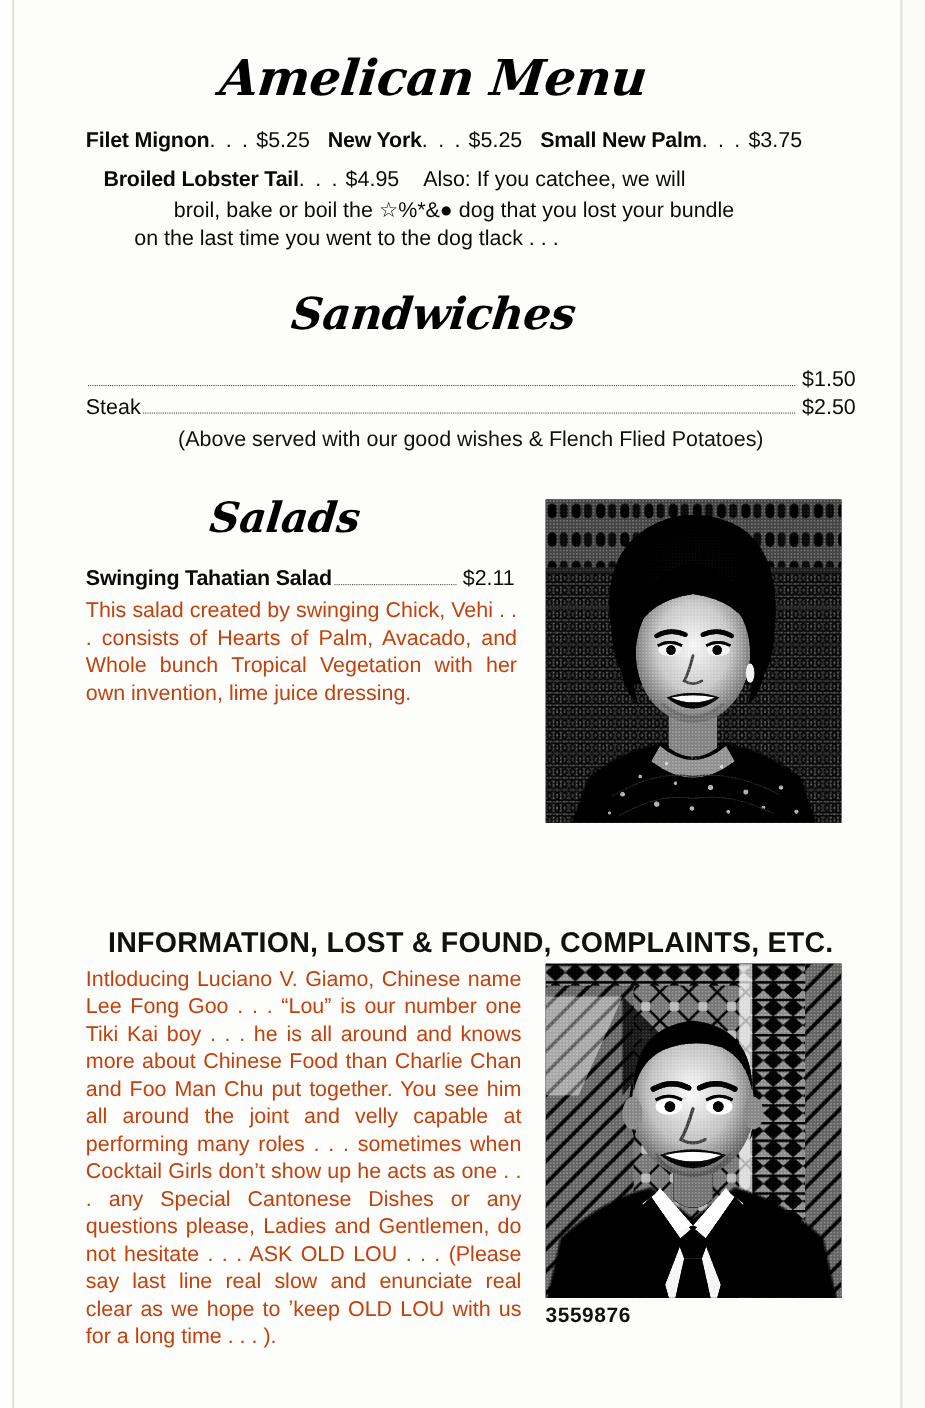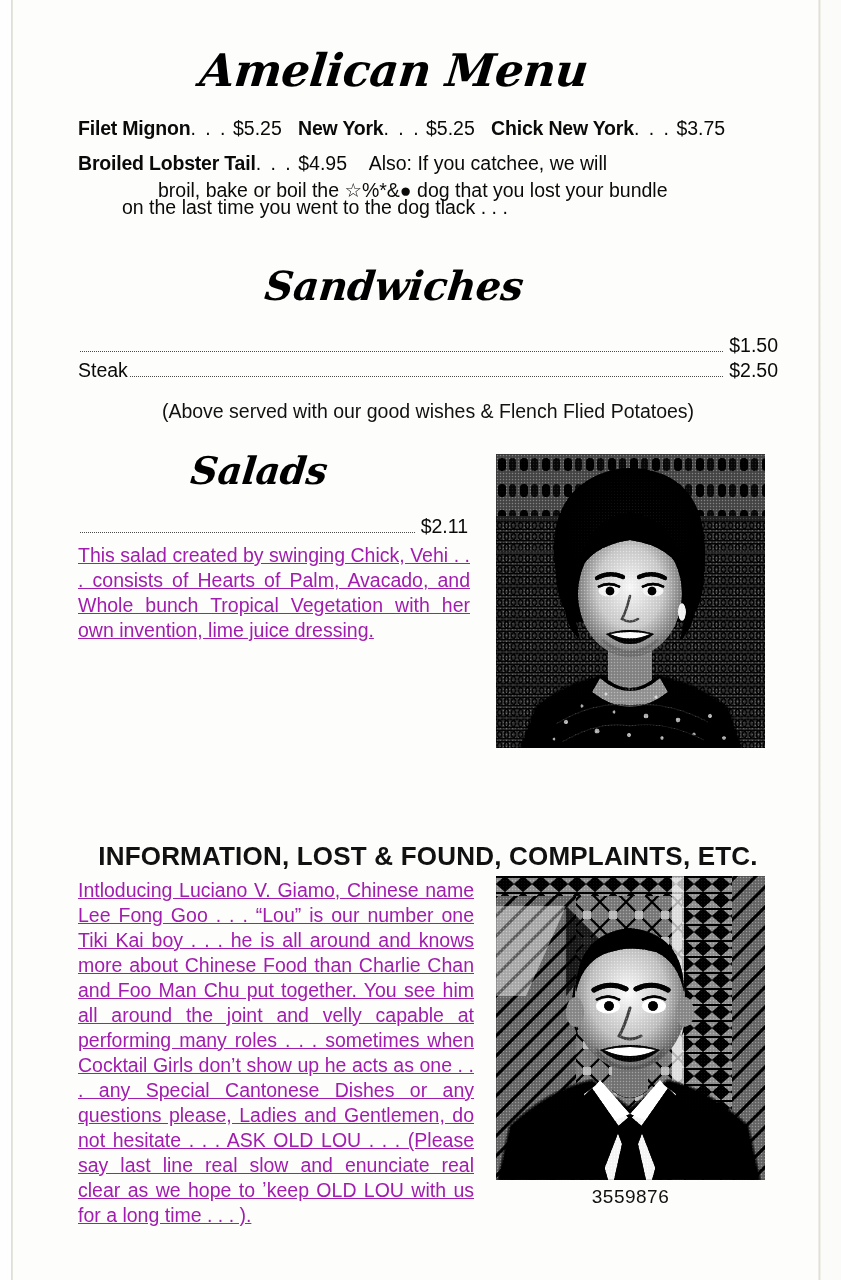--- a/index.html
+++ b/index.html
@@ -71,22 +71,21 @@
   }
   .bold-item {
     font-weight: bold;
     letter-spacing: -0.2px;
   }
   .dots { letter-spacing: 2px; }
 
   .body-text {
     font-size: 19.5px;
     line-height: 25px;
-    color: #a21caf;
-    text-decoration: underline;
+    color: #c2410c;
   }
   .just { text-align: justify; text-align-last: left; }
 
   
   .priced {
     display: flex;
     align-items: baseline;
     font-size: 19.5px;
     color: #0a0a0a;
   }
@@ -95,33 +94,32 @@
     flex: 1;
     border-bottom: 1px dotted #4a4a4a;
     margin: 0 6px 5px 2px;
     height: 11px;
   }
   .priced .pr { white-space: nowrap; }
 
   .center-note {
     text-align: center;
     font-size: 19.5px;
-    margin-top: 12px;
   }
 
   .info-head {
     text-align: center;
     font-weight: bold;
     font-size: 26px;
     letter-spacing: 0.2px;
   }
 
   .caption-num {
-    text-align: center;
-    font-weight: normal;
+    text-align: left;
+    font-weight: bold;
     font-size: 19px;
     letter-spacing: 0.5px;
   }
 
   
   .photo {
     position: absolute;
     background: #1a1a1a;
     overflow: hidden;
     filter: grayscale(100%) contrast(118%);
@@ -136,51 +134,52 @@
   <div class="edge-left2"></div>
   <div class="edge-left"></div>
   <div class="edge-right"></div>
   <div class="edge-right2"></div>
 
   <div class="sheet">
 
     <div class="t-abs script-title" id="main-title" style="left:0; top:48px; width:760px;">Amelican Menu</div>
 
     <div class="t-abs row-line" style="left:64px; top:117px; width:720px;">
-      <span class="bold-item">Filet Mignon</span><span class="dots">. . .</span>&nbsp;<span>$5.25</span>&nbsp;&nbsp;&nbsp;<span class="bold-item">New York</span><span class="dots">. . .</span>&nbsp;<span>$5.25</span>&nbsp;&nbsp;&nbsp;<span class="bold-item">Chick New York</span><span class="dots">. . .</span>&nbsp;<span>$3.75</span>
-    </div>
-
-    <div class="t-abs row-line" style="left:64px; top:152px;">
+      <span class="bold-item">Filet Mignon</span><span class="dots">. . .</span>&nbsp;<span>$5.25</span>&nbsp;&nbsp;&nbsp;<span class="bold-item">New York</span><span class="dots">. . .</span>&nbsp;<span>$5.25</span>&nbsp;&nbsp;&nbsp;<span class="bold-item">Small New Palm</span><span class="dots">. . .</span>&nbsp;<span>$3.75</span>
+    </div>
+
+    <div class="t-abs row-line" style="left:80px; top:152px;">
       <span class="bold-item">Broiled Lobster Tail</span><span class="dots">. . .</span>&nbsp;<span>$4.95</span>&nbsp;&nbsp;&nbsp;&nbsp;<span>Also:  If you catchee, we will</span>
     </div>
 
     <div class="t-abs row-line" style="left:108px; top:179px;margin-left:36px;">
       <span>broil, bake or boil the </span><span>☆%*&amp;●</span><span> dog that you lost your bundle</span>
     </div>
 
-    <div class="t-abs row-line" style="left:108px; top:196px;">on the last time you went to the dog tlack . . .</div>
+    <div class="t-abs row-line" style="left:108px; top:206px;">on the last time you went to the dog tlack . . .</div>
 
     <div class="t-abs script-title" id="sandwiches-title" style="left:0; top:266px; width:760px;">Sandwiches</div>
 
     <div class="t-abs priced" style="left:64px; top:334px; width:700px;">
       <span class="leader"></span>
       <span class="pr">$1.50</span>
     </div>
 
     <div class="t-abs priced" style="left:64px; top:359px; width:700px;">
       <span class="nm">Steak</span>
       <span class="leader"></span>
       <span class="pr">$2.50</span>
     </div>
 
     <div class="t-abs center-note" style="left:64px; top:388px; width:700px;">(Above served with our good wishes &amp; Flench Flied Potatoes)</div>
 
     <div class="t-abs script-title" id="salads-title" style="left:110px; top:452px; width:270px; text-align:center;">Salads</div>
 
     <div class="t-abs priced" style="left:64px; top:515px; width:390px;">
+      <span class="nm bold-item">Swinging  Tahatian  Salad</span>
       <span class="leader"></span>
       <span class="pr">$2.11</span>
     </div>
 
     <div class="t-abs body-text just" style="left:64px; top:543px; width:392px;">This salad created by swinging Chick, Vehi . . . consists of Hearts of Palm, Avacado, and Whole bunch Tropical Vegetation with her own invention, lime juice dressing.</div>
 
     <div class="photo" style="left:482px; top:454px; width:269px; height:294px;">
       <svg width="269" height="294" viewBox="0 0 269 294" xmlns="http://www.w3.org/2000/svg" aria-hidden="true">
         <defs>
           <pattern id="halftone1" width="3" height="3" patternUnits="userSpaceOnUse">

